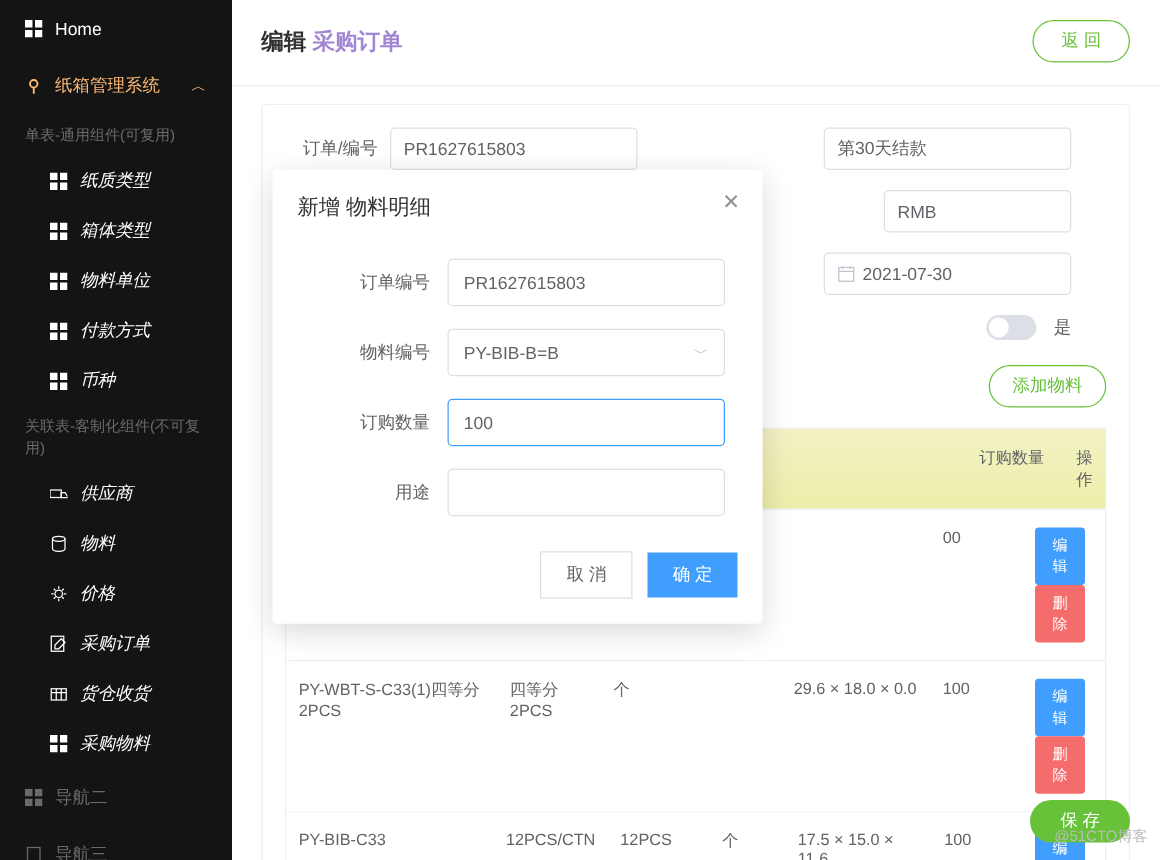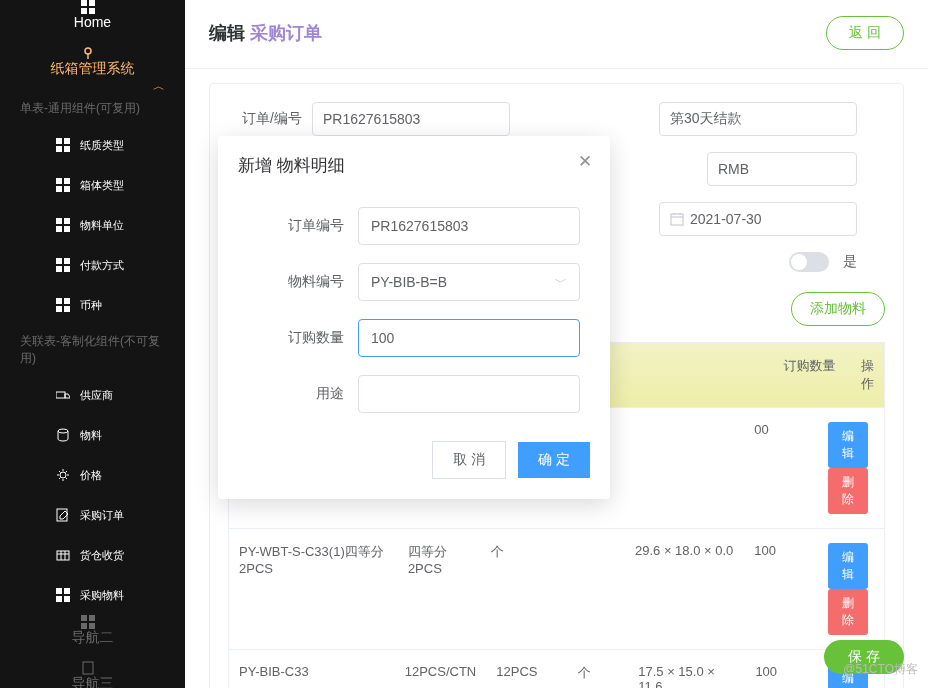--- a/index.html
+++ b/index.html
@@ -1,25 +1,25 @@
 <!DOCTYPE html>
 <html><head>
 <meta charset="utf-8">
 <style>
 * { margin: 0; padding: 0; box-sizing: border-box; }
 body { font-family: "Microsoft YaHei", "PingFang SC", -apple-system, sans-serif; font-size: 14px; color: #606266; background: #fff; overflow: hidden; width: 928px; height: 688px; position: relative; }
 
 
 .sidebar { position: absolute; left: 0; top: 0; width: 185px; height: 688px; background: #141414; color: #c0c4cc; overflow-y: auto; }
-.side-item { display: flex; align-items: center; padding: 0 20px; height: 46px; cursor: pointer; color: #fff; flex-direction: column; }
+.side-item { display: flex; align-items: center; padding: 0 20px; height: 46px; cursor: pointer; color: #fff; }
 .side-item.home { height: 46px; color: #fff; }
 .side-item.group { color: #fdba74; }
 .side-item .chev { margin-left: auto; font-size: 12px; }
 .side-section { padding: 8px 20px; font-size: 12px; color: #6a6a6a; }
-.side-sub { display: flex; align-items: center; height: 40px; padding-left: 56px; color: #fff; font-size: 11px; cursor: pointer; }
+.side-sub { display: flex; align-items: center; height: 40px; padding-left: 40px; color: #fff; font-size: 14px; cursor: pointer; font-style: italic; }
 .side-sub.dim, .side-item.dim { color: #6a6a6a; }
 .side-icon { width: 14px; height: 14px; margin-right: 10px; display: inline-flex; align-items: center; justify-content: center; }
 .side-icon svg { width: 14px; height: 14px; fill: currentColor; }
 
 
 .main { position: absolute; left: 185px; top: 0; right: 0; bottom: 0; background: #fff; }
 .page-hdr { display: flex; align-items: center; padding: 16px 24px 18px; border-bottom: 1px solid #ebeef5; }
 .page-title { font-size: 18px; font-weight: 600; color: #303133; }
 .page-title .accent { color: #a186d4; }
 .btn-back { margin-left: auto; border: 1px solid #67c23a; color: #67c23a; background: #fff; border-radius: 20px; padding: 7px 22px; cursor: pointer; font-size: 14px; }

